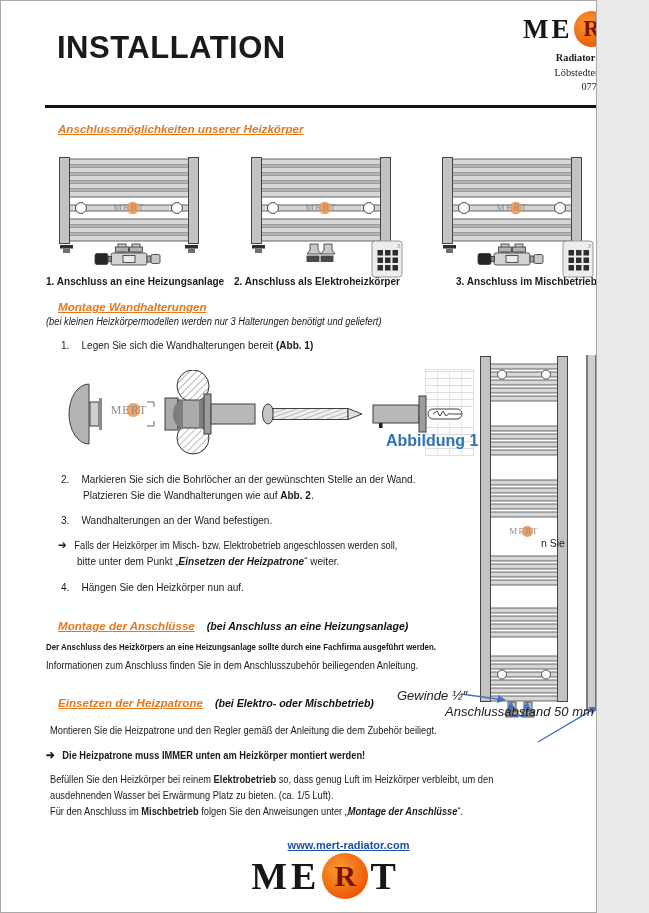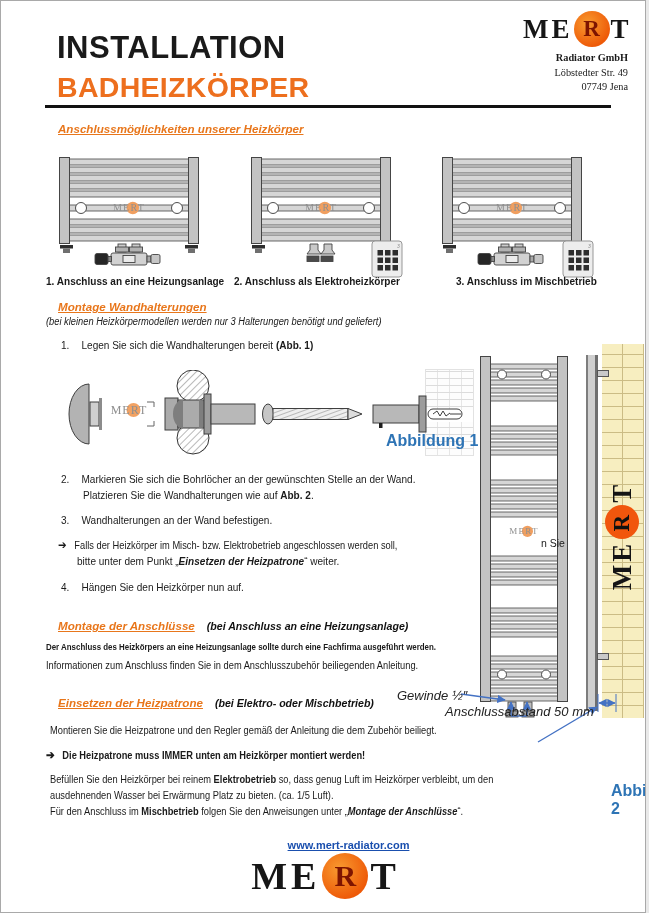--- a/index.html
+++ b/index.html
@@ -1,16 +1,16 @@
 <!DOCTYPE html>
 <html><head>
 <meta charset="utf-8">
 <style>
   html,body{margin:0;padding:0;background:#e9e9e9;}
-  #page{position:relative;width:646px;height:913px;background:#fff;border:1px solid #a9a9a9;
+  #page{position:relative;width:597px;height:913px;background:#fff;border:1px solid #a9a9a9;
         box-sizing:border-box;overflow:hidden;font-family:"Liberation Sans",sans-serif;color:#1a1a1a;}
   .abs{position:absolute;}
   .sx{transform:scaleX(.93);transform-origin:0 0;white-space:nowrap;}
   .sx86{transform:scaleX(.86);transform-origin:0 0;white-space:nowrap;}
   .sxr{transform:scaleX(.88);transform-origin:100% 0;white-space:nowrap;}
   .fitbold{font-size:9.9px;font-weight:700;transform:scaleX(.8);transform-origin:0 0;white-space:nowrap;}
   .body{font-size:10.8px;line-height:16px;}
   .b{font-weight:700;} .i{font-style:italic;} .bi{font-weight:700;font-style:italic;}
   .num{display:inline-block;width:22px;}
   .agl{display:inline-block;width:19px;font-size:12px;color:#1a1a1a;}
@@ -50,21 +50,20 @@
   #weblink{left:0;top:838px;width:649px;text-align:center;font-size:11px;font-weight:700;
     color:#1A4FAE;text-decoration:underline;margin-left:23px;}
   #flogo{left:0;top:852px;width:649px;display:flex;align-items:center;justify-content:center;}
 </style>
 </head>
 <body>
 
 <div id="page">
 
   <div id="title1" class="abs">INSTALLATION</div>
-  <div id="title2" class="abs">BADHEIZKÖRPER</div>
 
   <div class="abs hlogo" style="left:522px;top:10px;">
     <span class="lt">ME</span>
       <span class="circ">R</span>
       <span class="lt">T</span>
   </div>
   <div id="company" class="abs serif">
     <div class="b">Radiator GmbH</div>
     <div>Löbstedter Str. 49</div>
     <div>07749 Jena</div>

